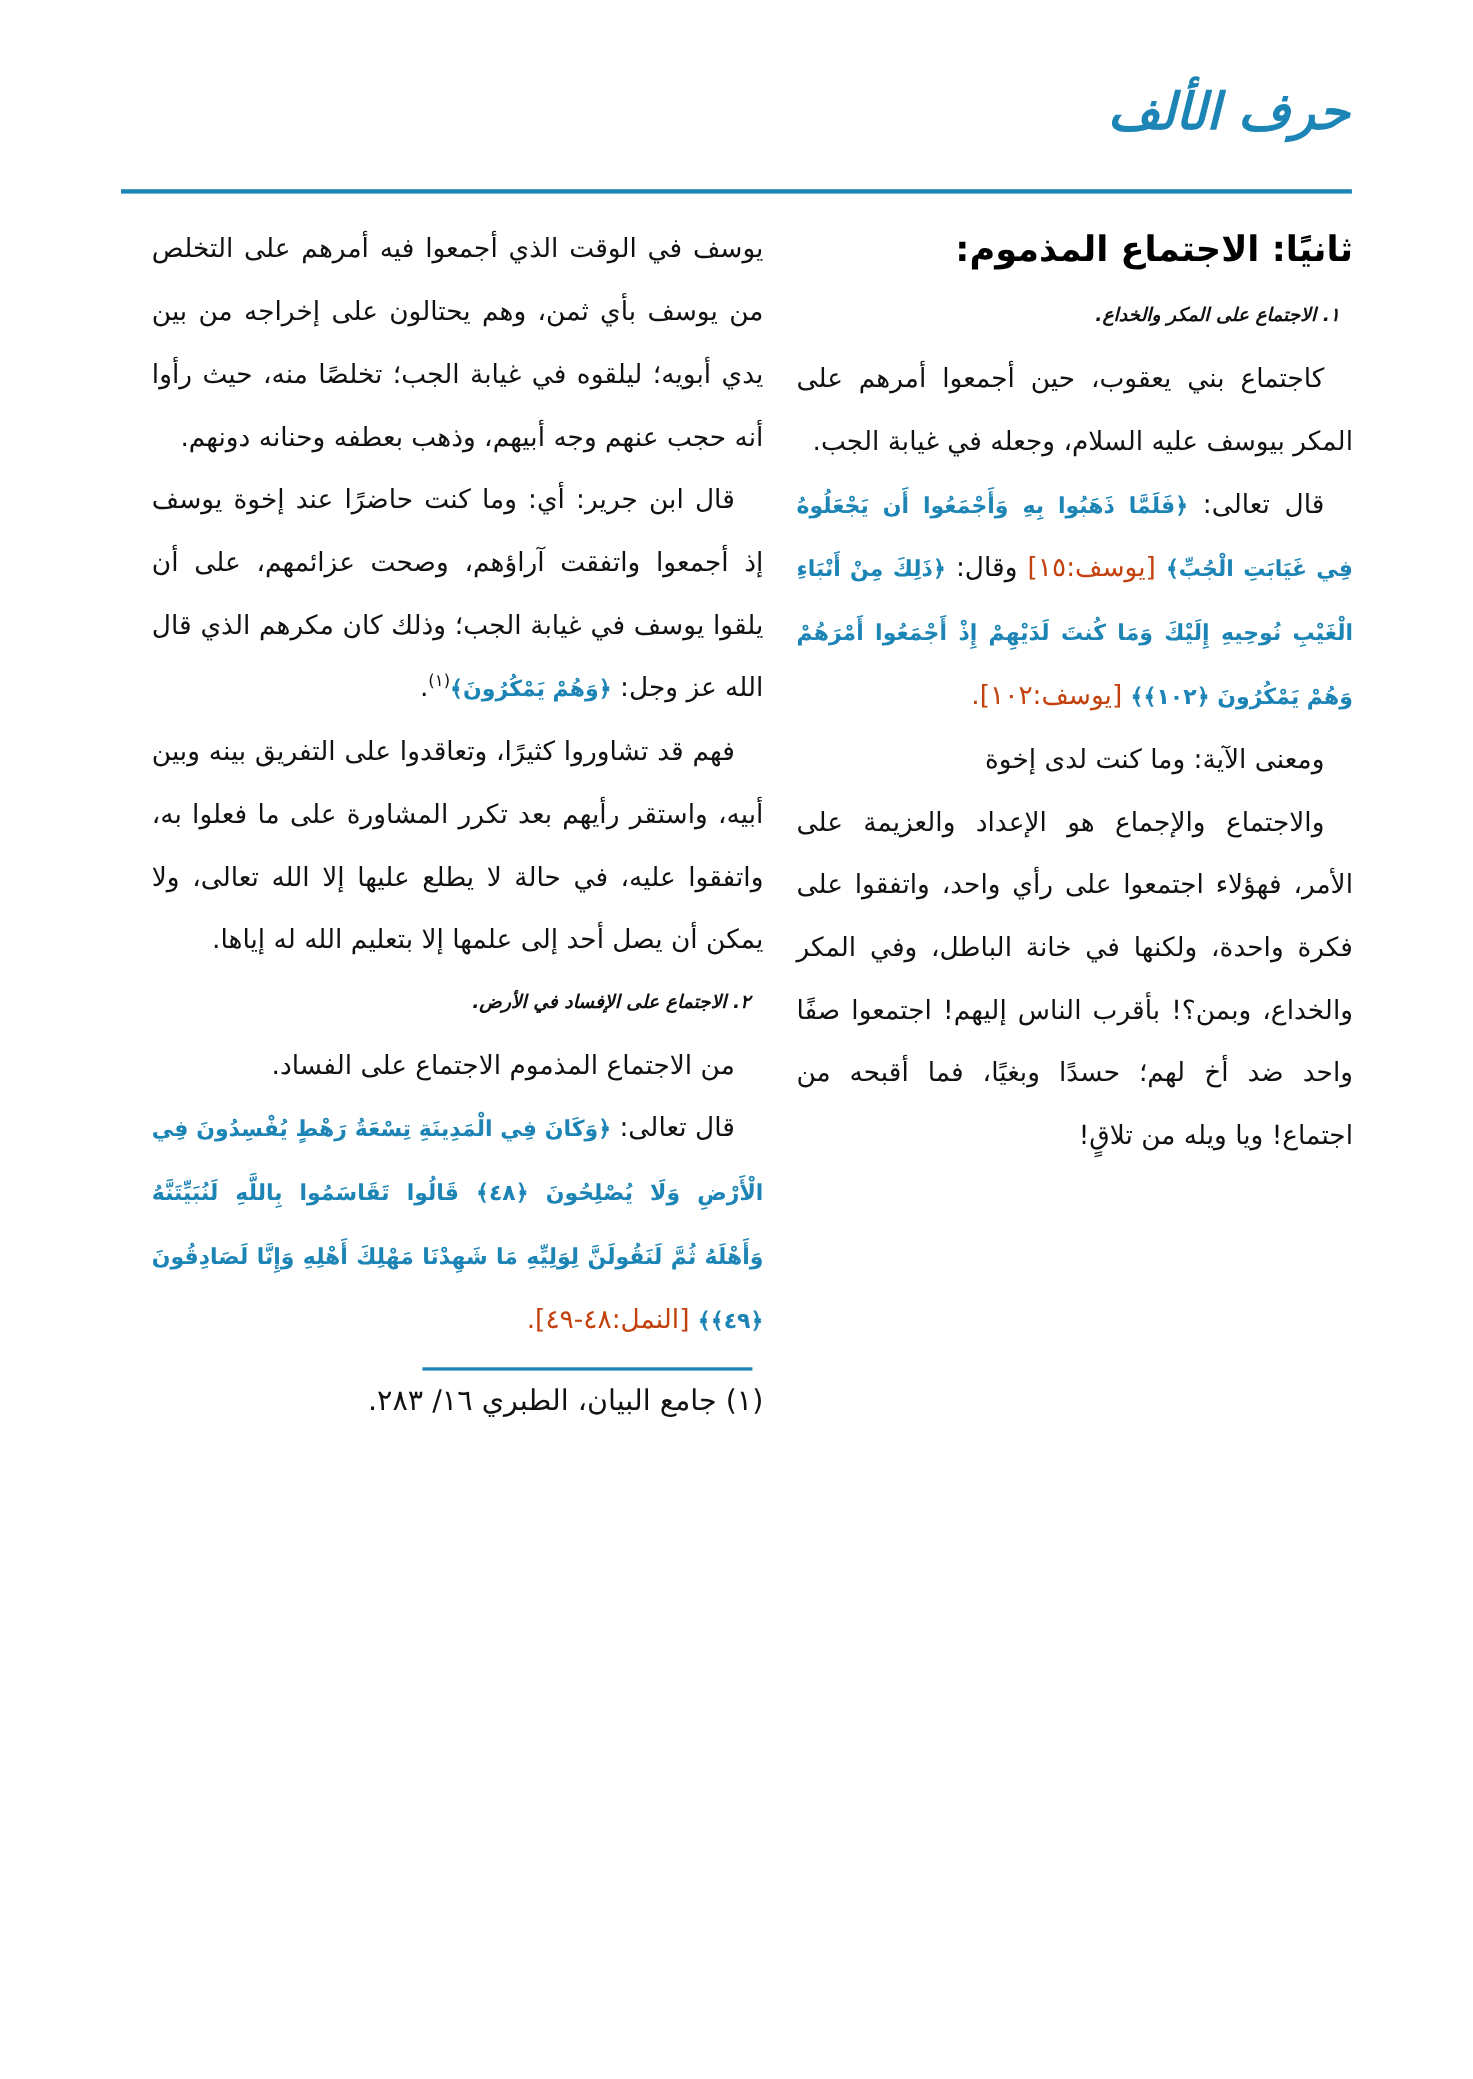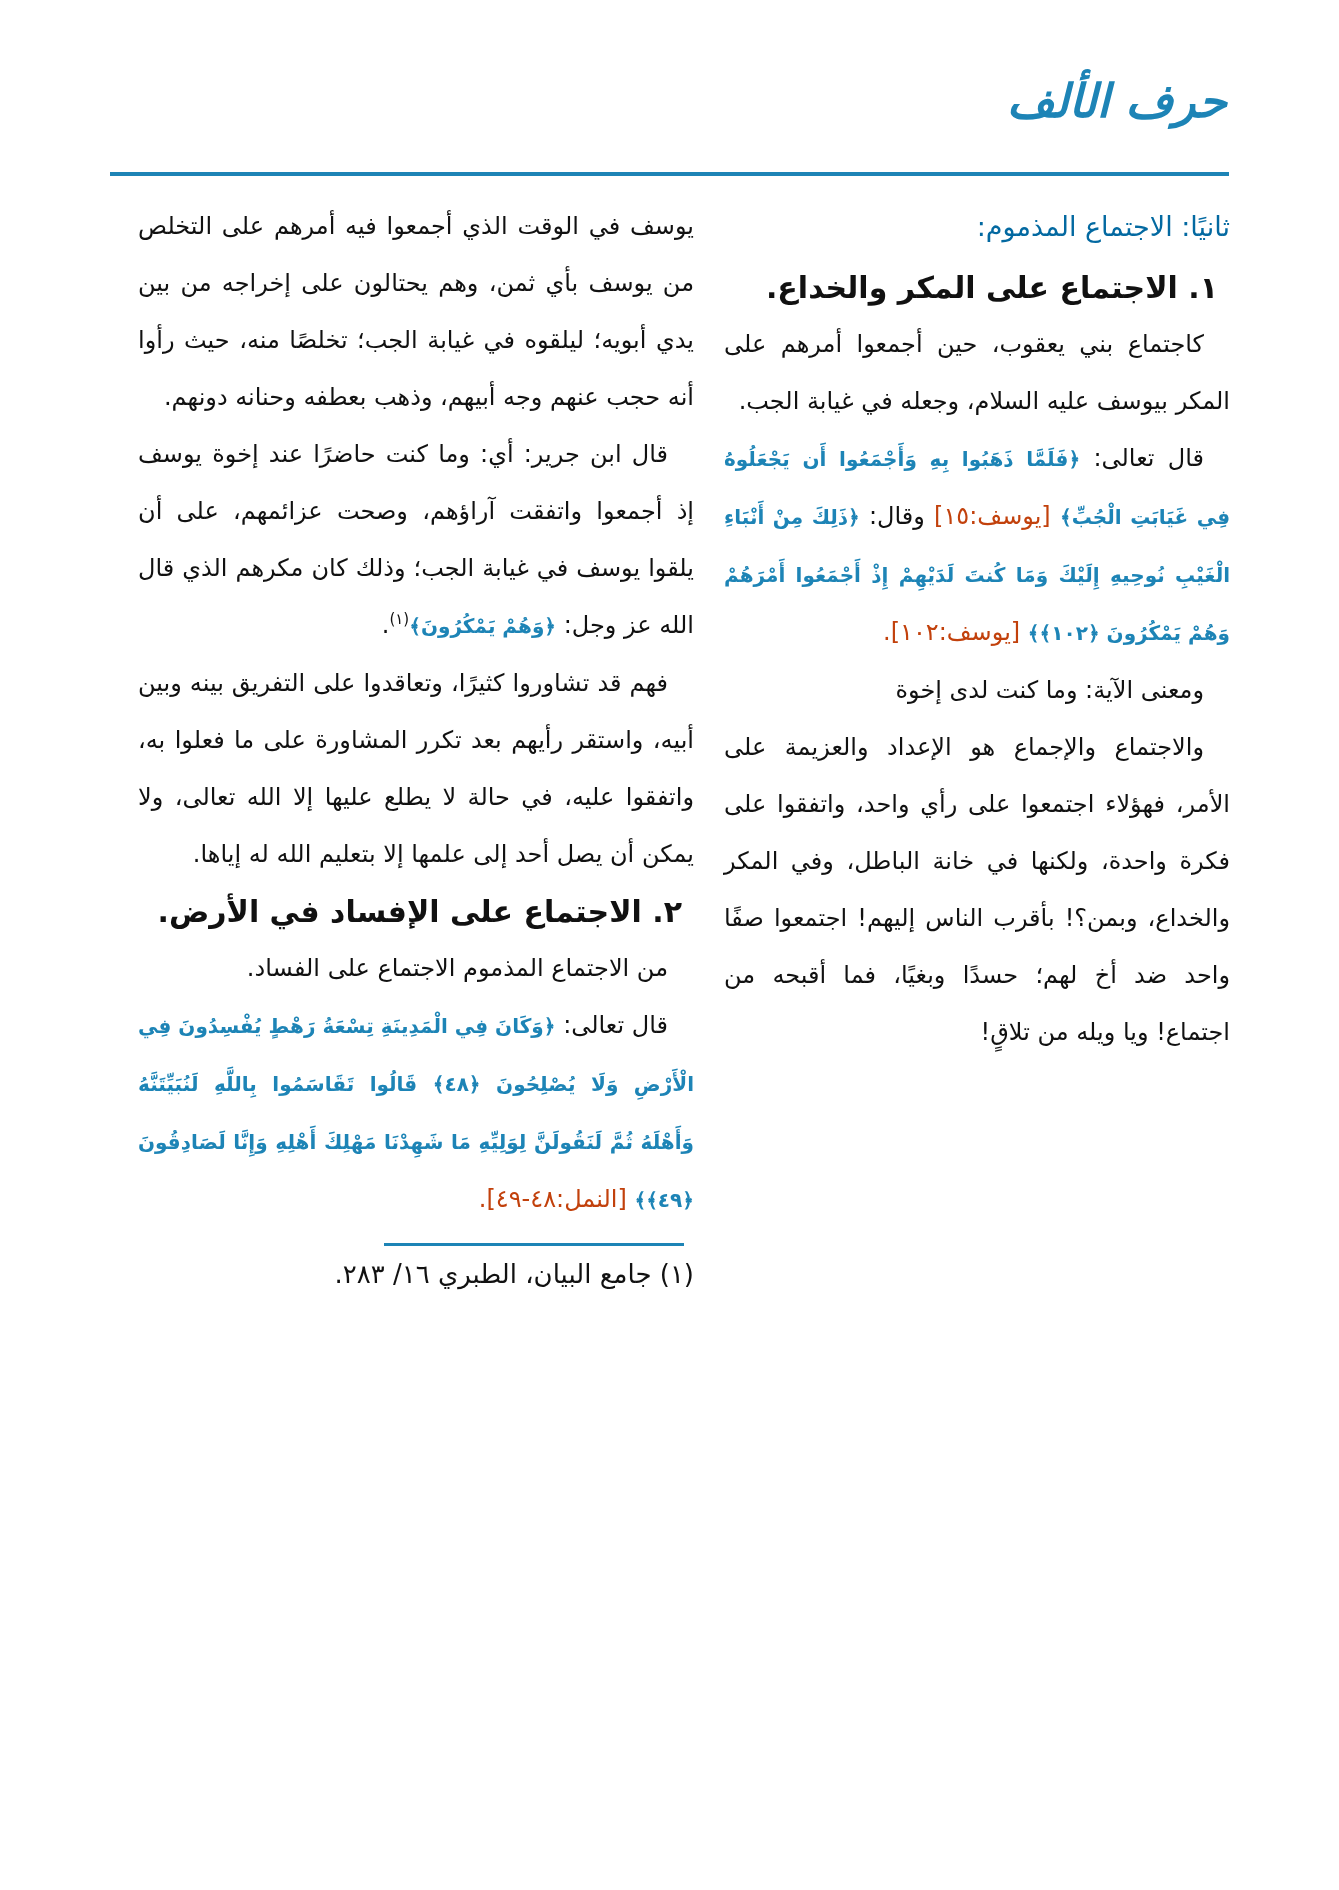--- a/index.html
+++ b/index.html
@@ -51,30 +51,31 @@
     font-size: 24px;
     line-height: 57px;
     text-align: justify;
   }
   .col-right { width: 506px; }
   .col-left  { width: 556px; }
   .col p { margin: 0; }
   .col p.indent { text-indent: 26px; }
   .main-heading {
     margin: 0 0 4px 0;
-    color: #0369a1;
-    font-size: 27px;
-    font-weight: normal;
+    color: #000000;
+    font-size: 32px;
+    font-weight: bold;
     line-height: 57px;
   }
   .sub-heading {
     font-weight: bold;
-    font-size: 30px;
+    font-size: 17px;
     margin: 0;
     text-indent: 12px;
+    font-style: italic;
   }
   .quran {
     color: #1d84b6;
     font-weight: bold;
     font-size: 20px;
   }
   .verse-ref { color: #c2410c; }
   .fn-marker {
     font-size: 15px;
     vertical-align: super;

